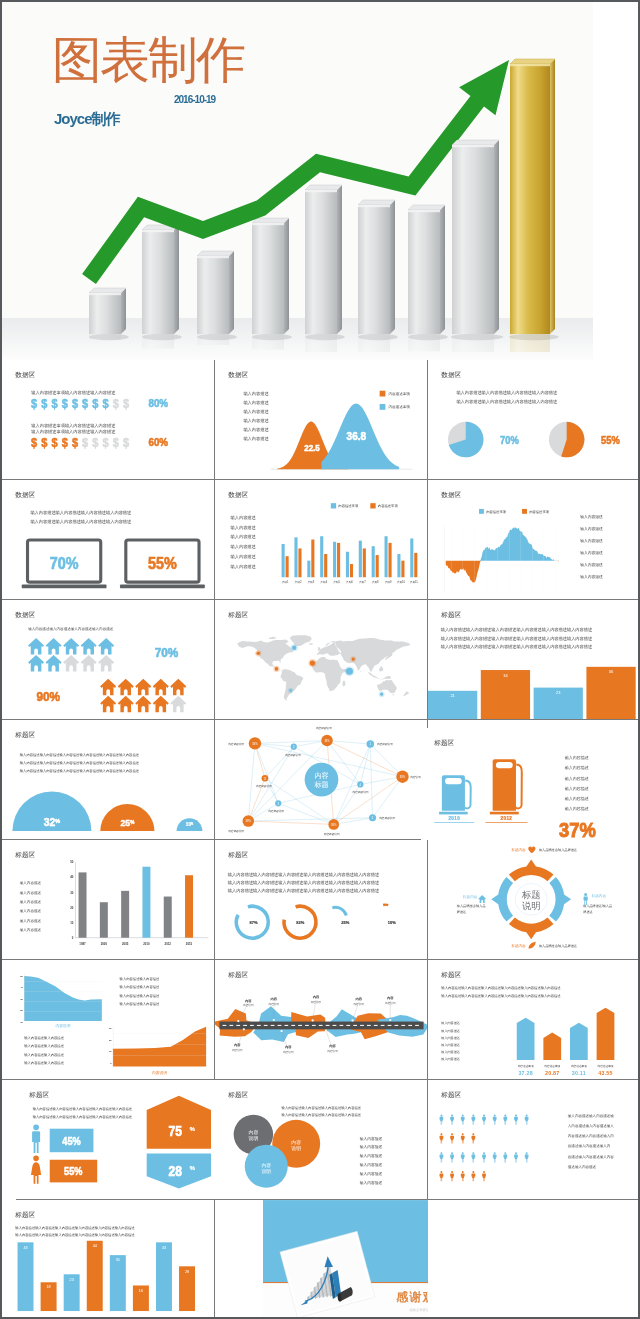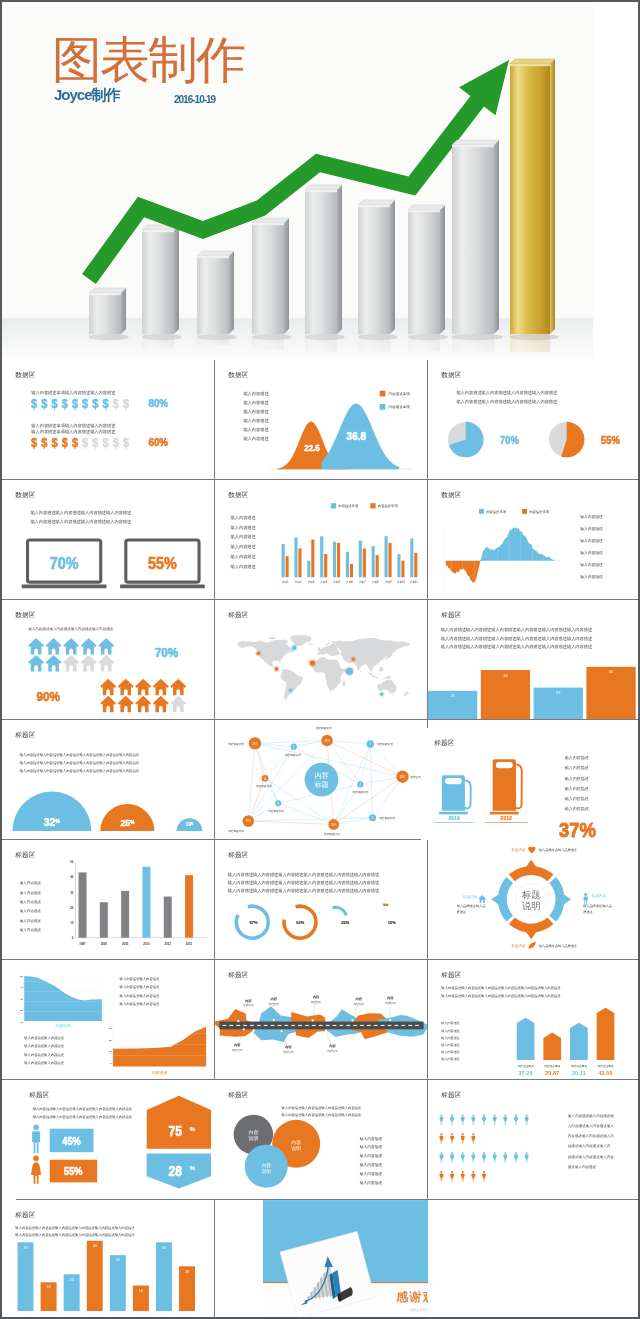--- a/index.html
+++ b/index.html
@@ -6,21 +6,21 @@
   html,body{margin:0;padding:0;background:#fff;}
   body{width:640px;height:1319px;font-family:"Liberation Sans",sans-serif;overflow:hidden;}
   #page{position:relative;width:640px;height:1319px;box-sizing:border-box;
         border:2px solid #565a5d;background:#fff;overflow:hidden;}
 
   
   #cover{position:absolute;left:0;top:0;width:591px;height:358px;overflow:hidden;
          background:linear-gradient(180deg,#fbfbfa 0%,#f7f7f6 62%,#eef0f1 72%,#f6f7f7 100%);}
   #cover .ttl{position:absolute;left:50px;top:33px;font-size:50px;line-height:1;
         color:#d0703c;letter-spacing:-2px;font-weight:400;}
-  #cover .sub1{position:absolute;left:52px;top:84px;font-size:15px;color:#2b6c94;font-weight:bold;letter-spacing:-1px;}
+  #cover .sub1{position:absolute;left:52px;top:108px;font-size:15px;color:#2b6c94;font-weight:bold;letter-spacing:-1px;}
   #cover .sub2{position:absolute;left:172px;top:92px;font-size:10px;color:#2b6c94;font-weight:bold;letter-spacing:-1px;}
 
   
   #grid{position:absolute;left:0;top:358px;width:636px;height:957px;}
   .cell{position:absolute;background:#fff;box-sizing:border-box;overflow:hidden;}
   .cell{width:213px;height:120px;}
   .cell.b-r{border-right:1px solid #78797b;}
   .cell.b-b{border-bottom:1px solid #78797b;}
   .sl{position:absolute;left:0;top:0;width:213px;height:120px;overflow:hidden;
       transform-origin:0 0;}

